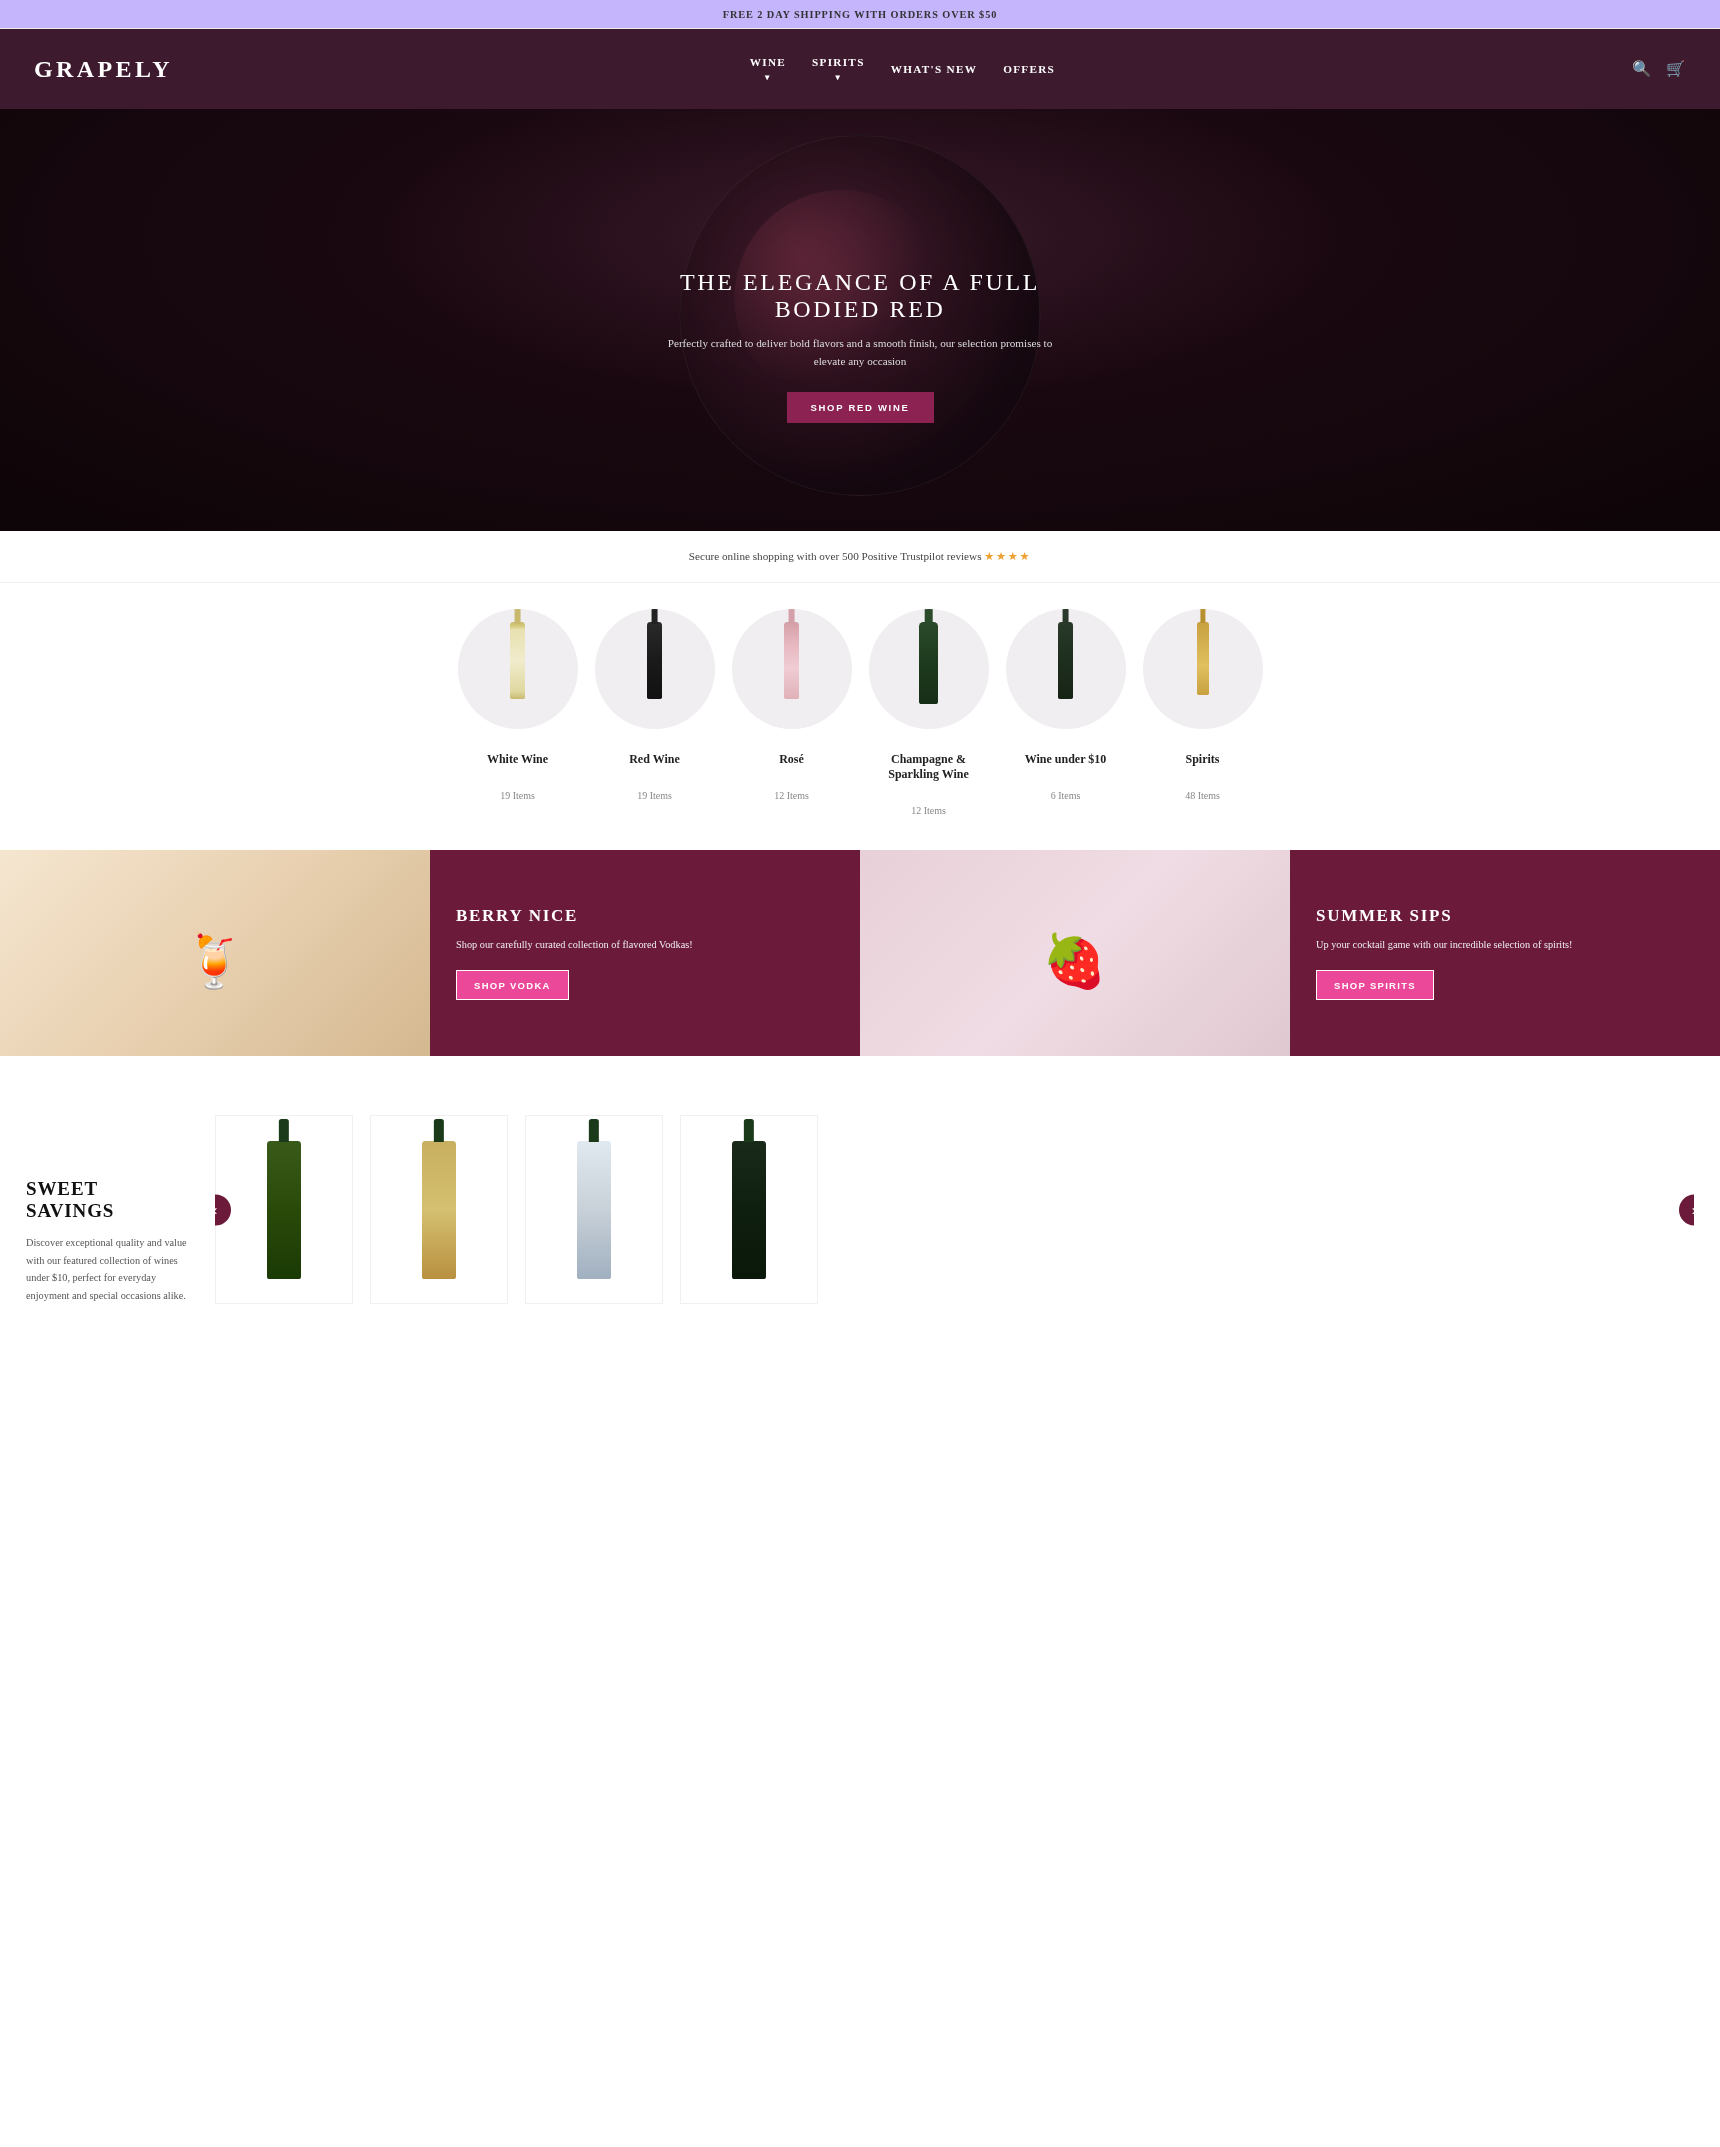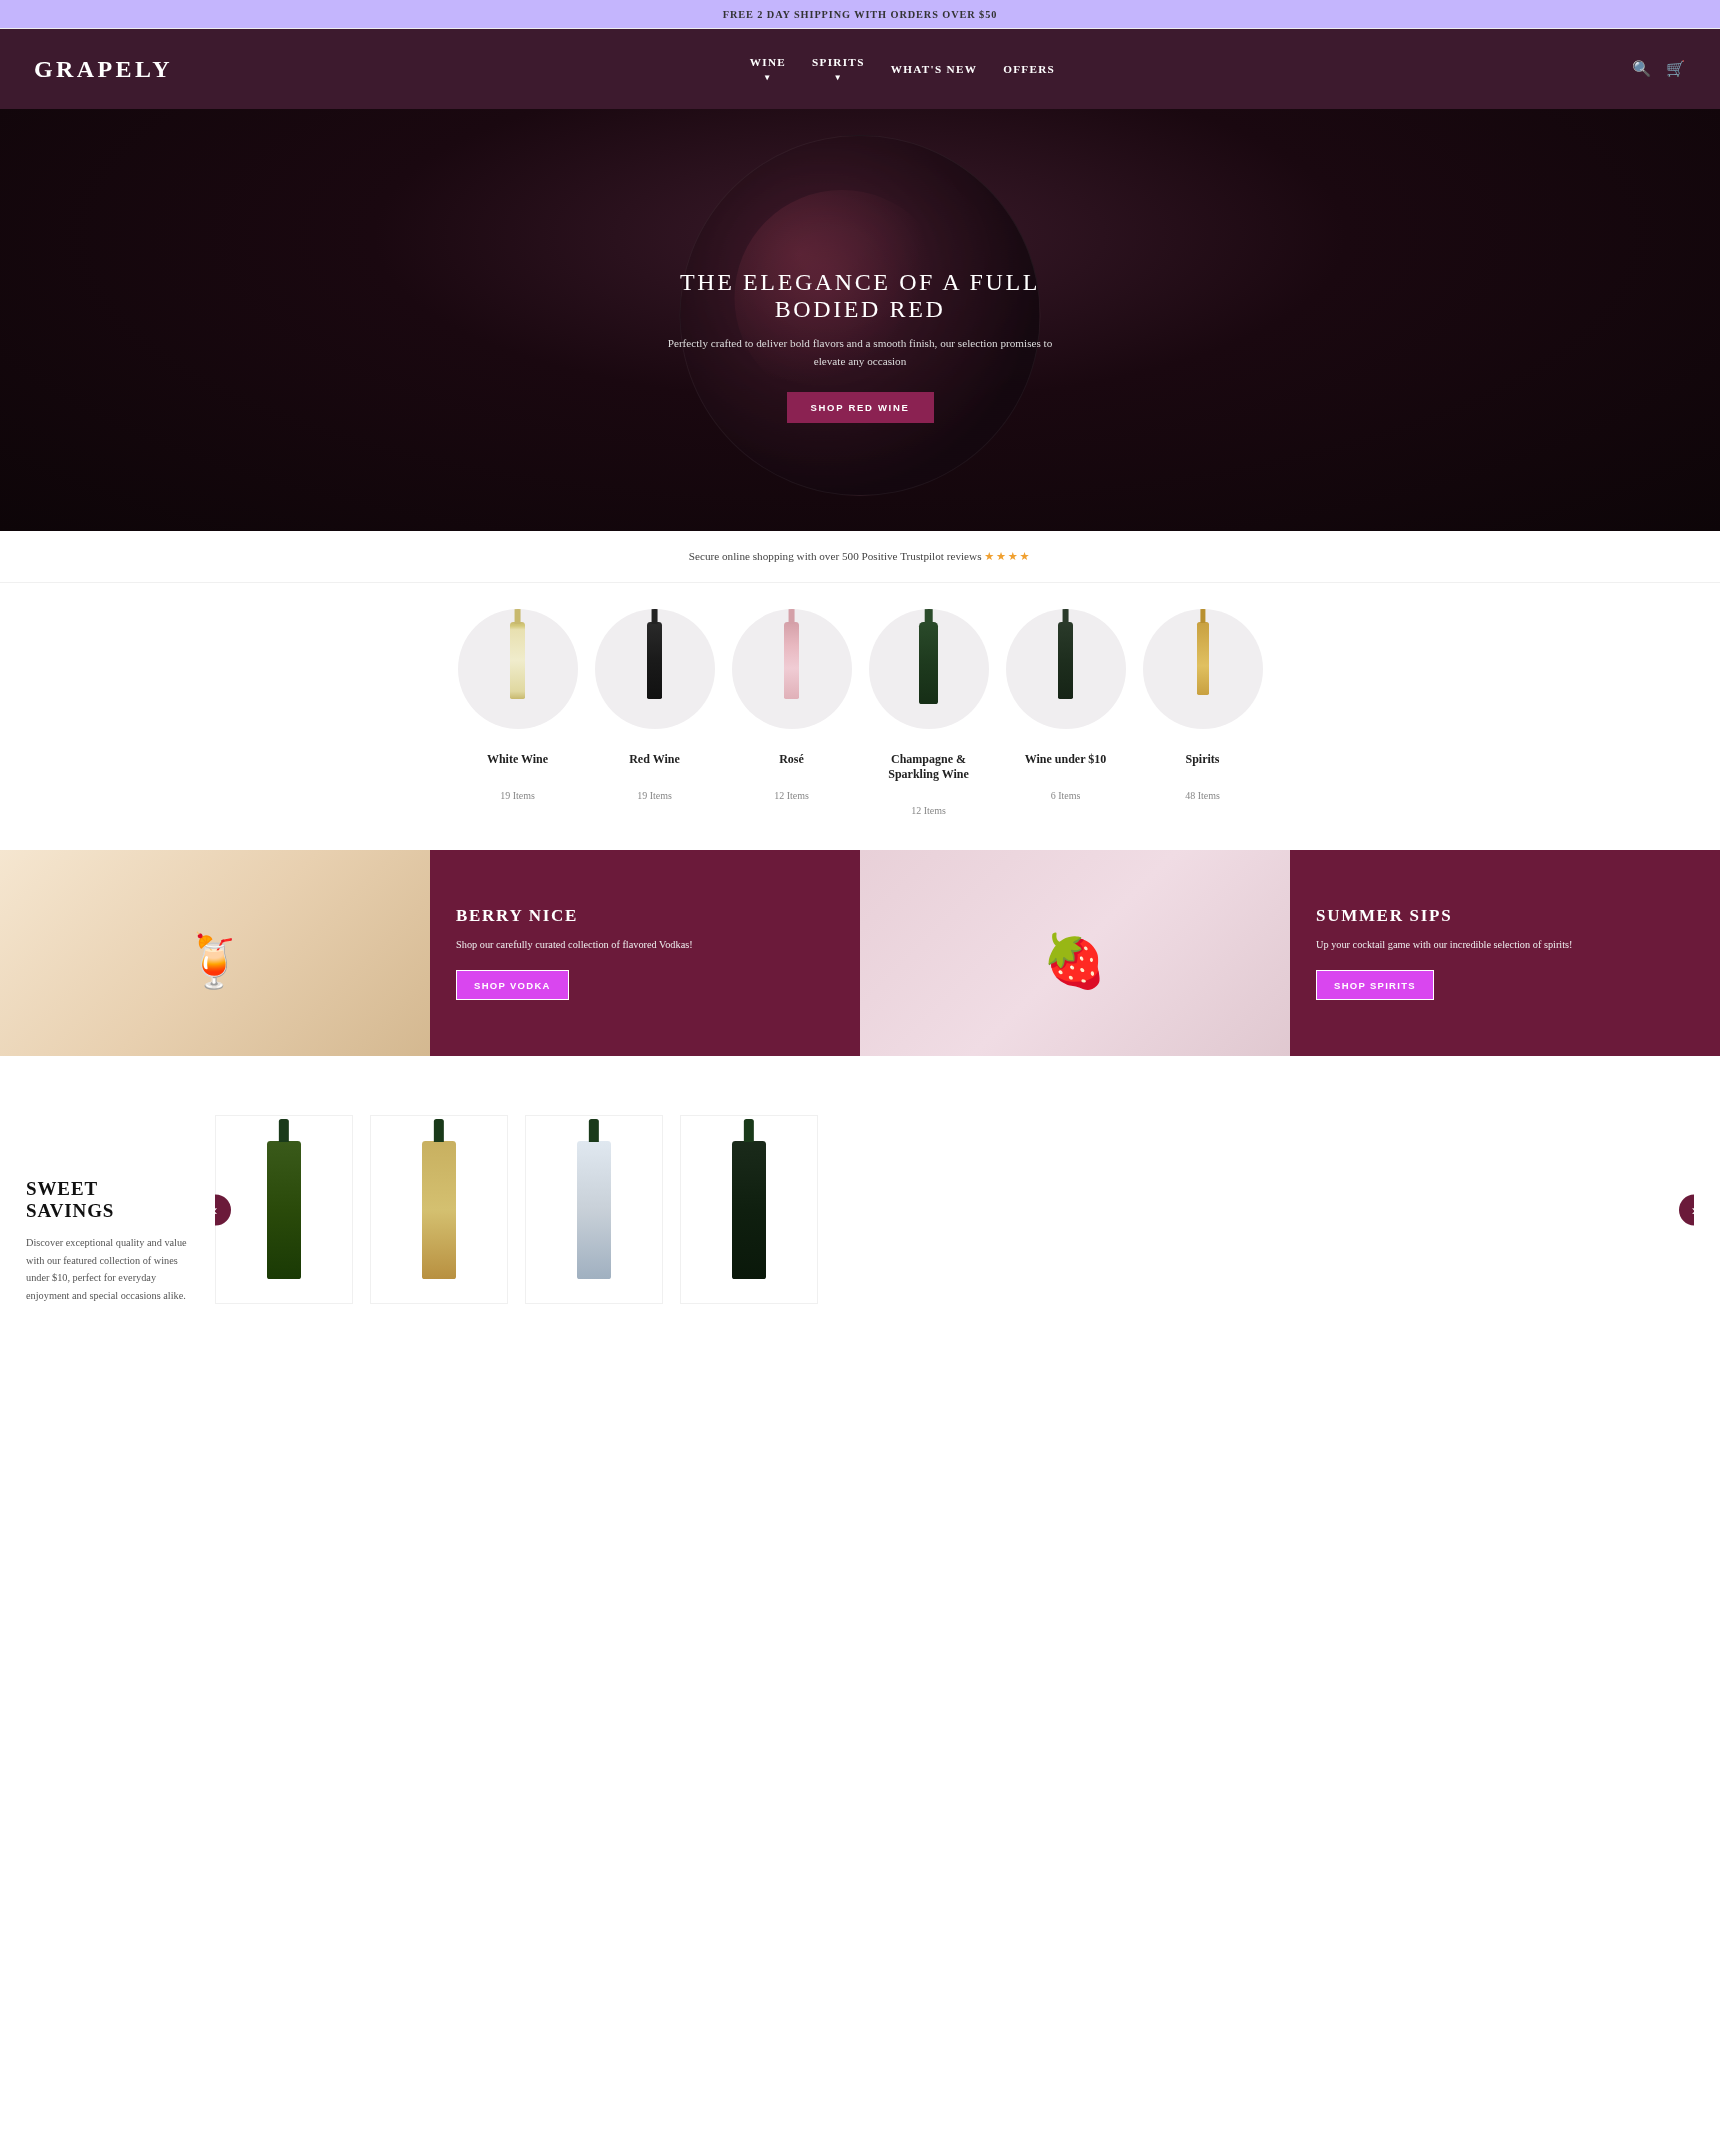--- a/index.html
+++ b/index.html
@@ -245,21 +245,21 @@
       text-transform: uppercase;
       margin-bottom: 10.3px;
     }
     .promo-desc {
       font-size: 10.3px;
       line-height: 1.6;
       margin-bottom: 17px;
       color: #eee;
     }
     .promo-btn {
-      background: #d946ef;
+      background: #ec4899;
       color: #fff;
       border: 0.9px solid #fff;
       padding: 8.6px 17px;
       font-size: 9.5px;
       font-weight: 700;
       letter-spacing: 1.3px;
       text-transform: uppercase;
       cursor: pointer;
       width: fit-content;
     }

